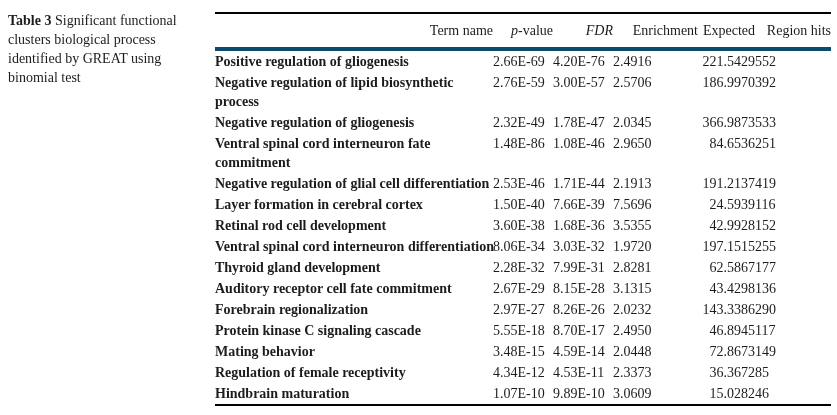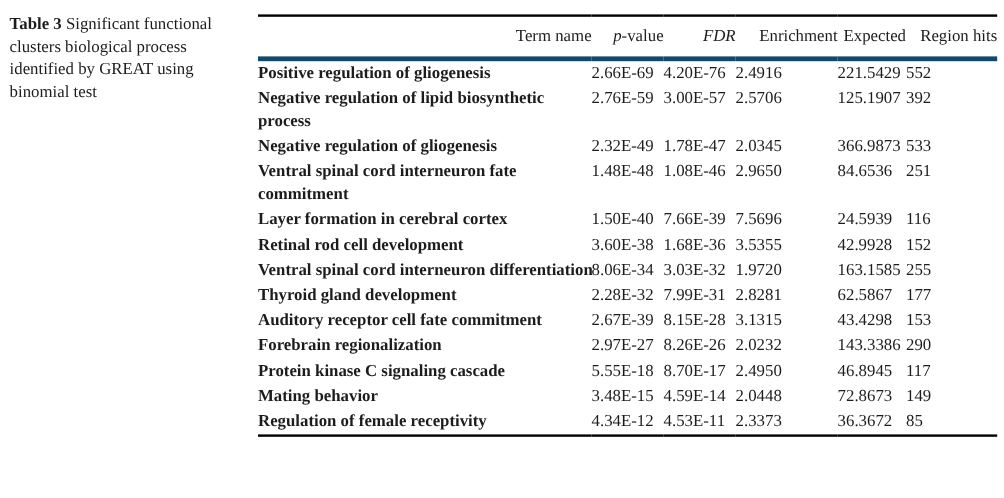--- a/index.html
+++ b/index.html
@@ -44,21 +44,21 @@
     white-space: nowrap;
     overflow: visible;
   }
   table.results td {
     padding: 1px 0;
     line-height: 19px;
     vertical-align: top;
   }
   .col-term  { padding-left: 4px; font-weight: bold; }
   td.col-term { white-space: pre; }
-  .col-expected { padding-right: 3px; }
+  .col-expected { text-align: right; padding-right: 3px; }
   .col-hits { padding-left: 9px; margin-top: 44px; }
 </style>
 </head>
 <body>
 
 <div class="page">
 
   <div class="caption">
     <span class="cap-label">Table 3</span><span> Significant functional clusters biological process identified by GREAT using binomial test</span>
   </div>
@@ -91,39 +91,47 @@
             <td class="col-enrichment">2.4916</td>
             <td class="col-expected">221.5429</td>
             <td class="col-hits">552</td>
           </tr>
           <tr>
             <td class="col-term">Negative regulation of lipid biosynthetic
 process</td>
             <td class="col-p">2.76E-59</td>
             <td class="col-fdr">3.00E-57</td>
             <td class="col-enrichment">2.5706</td>
-            <td class="col-expected">125.1907</td>
+            <td class="col-expected">186.9970</td>
             <td class="col-hits">392</td>
           </tr>
           <tr>
             <td class="col-term">Negative regulation of gliogenesis</td>
             <td class="col-p">2.32E-49</td>
             <td class="col-fdr">1.78E-47</td>
             <td class="col-enrichment">2.0345</td>
             <td class="col-expected">366.9873</td>
             <td class="col-hits">533</td>
           </tr>
           <tr>
             <td class="col-term">Ventral spinal cord interneuron fate
 commitment</td>
-            <td class="col-p">1.48E-48</td>
+            <td class="col-p">1.48E-86</td>
             <td class="col-fdr">1.08E-46</td>
             <td class="col-enrichment">2.9650</td>
             <td class="col-expected">84.6536</td>
             <td class="col-hits">251</td>
+          </tr>
+          <tr>
+            <td class="col-term">Negative regulation of glial cell differentiation</td>
+            <td class="col-p">2.53E-46</td>
+            <td class="col-fdr">1.71E-44</td>
+            <td class="col-enrichment">2.1913</td>
+            <td class="col-expected">191.2137</td>
+            <td class="col-hits">419</td>
           </tr>
           <tr>
             <td class="col-term">Layer formation in cerebral cortex</td>
             <td class="col-p">1.50E-40</td>
             <td class="col-fdr">7.66E-39</td>
             <td class="col-enrichment">7.5696</td>
             <td class="col-expected">24.5939</td>
             <td class="col-hits">116</td>
           </tr>
           <tr>
@@ -132,38 +140,38 @@
             <td class="col-fdr">1.68E-36</td>
             <td class="col-enrichment">3.5355</td>
             <td class="col-expected">42.9928</td>
             <td class="col-hits">152</td>
           </tr>
           <tr>
             <td class="col-term">Ventral spinal cord interneuron differentiation</td>
             <td class="col-p">8.06E-34</td>
             <td class="col-fdr">3.03E-32</td>
             <td class="col-enrichment">1.9720</td>
-            <td class="col-expected">163.1585</td>
+            <td class="col-expected">197.1515</td>
             <td class="col-hits">255</td>
           </tr>
           <tr>
             <td class="col-term">Thyroid gland development</td>
             <td class="col-p">2.28E-32</td>
             <td class="col-fdr">7.99E-31</td>
             <td class="col-enrichment">2.8281</td>
             <td class="col-expected">62.5867</td>
             <td class="col-hits">177</td>
           </tr>
           <tr>
             <td class="col-term">Auditory receptor cell fate commitment</td>
-            <td class="col-p">2.67E-39</td>
+            <td class="col-p">2.67E-29</td>
             <td class="col-fdr">8.15E-28</td>
             <td class="col-enrichment">3.1315</td>
             <td class="col-expected">43.4298</td>
-            <td class="col-hits">153</td>
+            <td class="col-hits">136</td>
           </tr>
           <tr>
             <td class="col-term">Forebrain regionalization</td>
             <td class="col-p">2.97E-27</td>
             <td class="col-fdr">8.26E-26</td>
             <td class="col-enrichment">2.0232</td>
             <td class="col-expected">143.3386</td>
             <td class="col-hits">290</td>
           </tr>
           <tr>
@@ -183,17 +191,25 @@
             <td class="col-hits">149</td>
           </tr>
           <tr>
             <td class="col-term">Regulation of female receptivity</td>
             <td class="col-p">4.34E-12</td>
             <td class="col-fdr">4.53E-11</td>
             <td class="col-enrichment">2.3373</td>
             <td class="col-expected">36.3672</td>
             <td class="col-hits">85</td>
           </tr>
+          <tr>
+            <td class="col-term">Hindbrain maturation</td>
+            <td class="col-p">1.07E-10</td>
+            <td class="col-fdr">9.89E-10</td>
+            <td class="col-enrichment">3.0609</td>
+            <td class="col-expected">15.0282</td>
+            <td class="col-hits">46</td>
+          </tr>
         </tbody>
     </table>
   </div>
 
 </div>
 
 </body></html>

